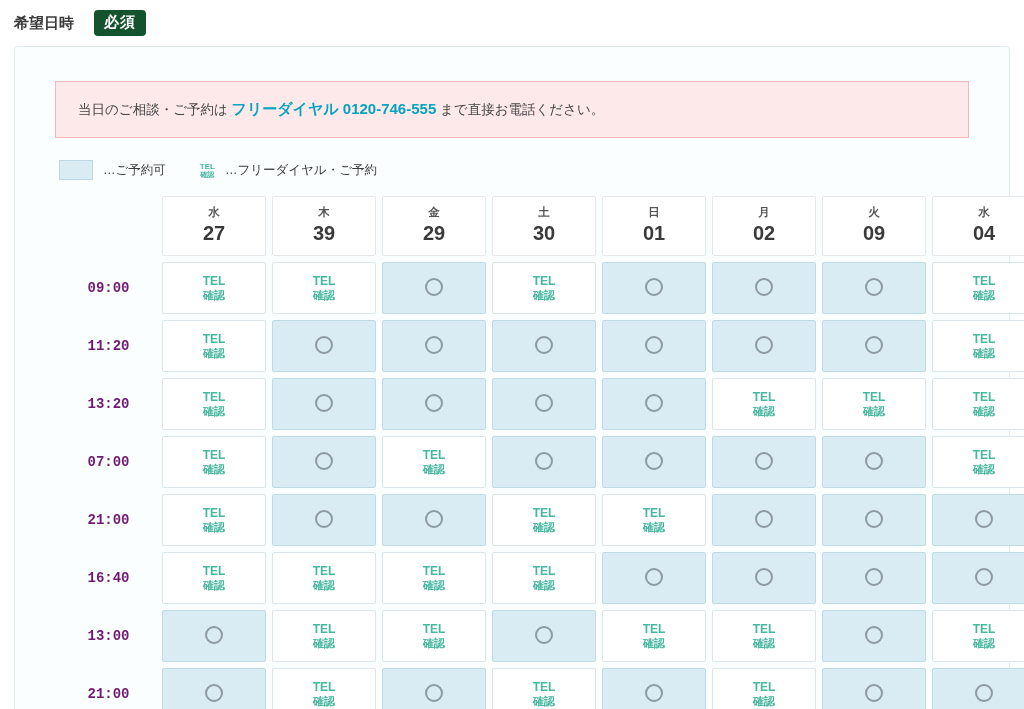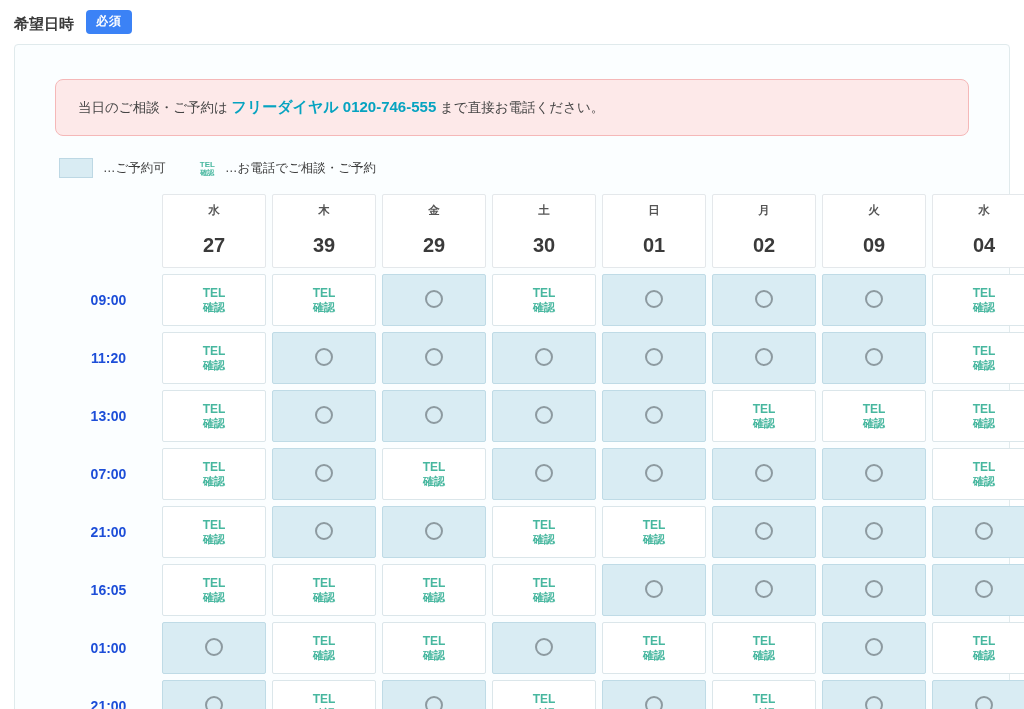--- a/index.html
+++ b/index.html
@@ -1,36 +1,36 @@
 <!DOCTYPE html>
 <html><head>
 <meta charset="utf-8">
 <style>
   html, body { margin:0; padding:0; background:#fff; font-family:"Hiragino Kaku Gothic ProN","Hiragino Sans","Yu Gothic","Meiryo",sans-serif; font-size:13px; color:#3c3c3c; }
   .page { padding:10px 14px 18px 14px; width:1024px; box-sizing:border-box; }
-  .heading-row { display:flex; align-items:flex-end; gap:12px; }
+  .heading-row { display:flex; align-items:center; gap:20px; }
   .heading { font-size:15px; font-weight:bold; color:#3a3a3a; }
-  .badge { background:#3b82f6; color:#fff; font-size:12px; font-weight:bold; padding:3px 10px 4px 10px; border-radius:4px; letter-spacing:1px; }
+  .badge { background:#14532d; color:#fff; font-size:15px; font-weight:bold; padding:3px 10px 4px 10px; border-radius:4px; letter-spacing:1px; }
   .outer { margin-top:10px; border:1px solid #e0eaec; border-radius:4px; background:#fbfeff; padding:34px 40px 26px 40px; }
-  .notice { border:1px solid #f5b8b8; background:#fde9e9; border-radius:8px; padding:18px 22px; color:#444; font-size:13.5px; }
+  .notice { border:1px solid #f5b8b8; background:#fde9e9; border-radius:0; padding:18px 22px; color:#444; font-size:13.5px; }
   .notice .tel { color:#06a3c0; font-weight:bold; font-size:15px; }
   .legend { display:flex; align-items:center; gap:10px; margin:22px 4px 10px 4px; font-size:12.5px; color:#3c3c3c; }
   .swatch { width:32px; height:18px; border:1px solid #bdd8e4; background:#d9ecf3; }
   .miniTel { display:flex; flex-direction:column; align-items:center; justify-content:center; color:#47b79f; font-weight:bold; line-height:1; }
   .miniTel .t { font-size:8px; }
   .miniTel .c { font-size:7px; }
 
   table { border-collapse:separate; border-spacing:6px 6px; width:100%; table-layout:fixed; }
   td, th { text-align:center; vertical-align:middle; }
   col.time { width:95px; }
   col.day  { width:104px; }
   th.dayHead { background:#fff; border:1px solid #e4e8eb; border-radius:2px; padding:8px 0 10px 0; }
   .dow { font-size:11.5px; color:#555; font-weight:bold; }
-  .dom { font-size:20px; font-weight:bold; color:#3a3a3a; margin-top:16px; }
-  .timeCell { font-size:14px; font-weight:bold; color:#1d4ed8; }
+  .dom { font-size:20px; font-weight:bold; color:#3a3a3a; margin-top:2px; }
+  .timeCell { font-size:14px; font-weight:bold; color:#701a75;font-family:Liberation Mono, monospace; }
   .slot { height:48px; border:1px solid #dbe6ea; border-radius:2px; background:#fff; }
   .slot.avail { background:#d9ecf3; border-color:#bfdbe6; cursor:pointer; }
   .circle { width:14px; height:14px; border:2px solid #8d9aa0; border-radius:50%; display:inline-block; }
   .tel2 { color:#47b79f; font-weight:bold; line-height:1.15; }
   .tel2 .l1 { font-size:12px; }
   .tel2 .l2 { font-size:11px; }
 </style>
 </head>
 <body>
 <div class="page">
@@ -49,21 +49,21 @@
   </div>
 
   <div class="legend">
     <span class="swatch"></span>
     <span>…ご予約可</span>
     <span style="width:14px"></span>
     <span class="miniTel">
       <span class="t">TEL</span>
       <span class="c">確認</span>
     </span>
-    <span>…お電話でご相談・ご予約</span>
+    <span>…フリーダイヤル・ご予約</span>
   </div>
 
   <table>
     <colgroup>
       <col class="time">
       <col class="day">
           <col class="day">
           <col class="day">
           <col class="day">
       <col class="day">
@@ -155,135 +155,135 @@
             <td class="slot avail"><span class="circle"></span></td>
             <td class="slot avail"><span class="circle"></span></td>
             <td class="slot">
               <div class="tel2">
                 <div class="l1">TEL</div>
                 <div class="l2">確認</div>
               </div>
             </td>
           </tr>
           <tr>
+            <td class="timeCell">13:20</td>
+            <td class="slot">
+              <div class="tel2">
+                <div class="l1">TEL</div>
+                <div class="l2">確認</div>
+              </div>
+            </td>
+            <td class="slot avail"><span class="circle"></span></td>
+            <td class="slot avail"><span class="circle"></span></td>
+            <td class="slot avail"><span class="circle"></span></td>
+            <td class="slot avail"><span class="circle"></span></td>
+            <td class="slot">
+              <div class="tel2">
+                <div class="l1">TEL</div>
+                <div class="l2">確認</div>
+              </div>
+            </td>
+            <td class="slot">
+              <div class="tel2">
+                <div class="l1">TEL</div>
+                <div class="l2">確認</div>
+              </div>
+            </td>
+            <td class="slot">
+              <div class="tel2">
+                <div class="l1">TEL</div>
+                <div class="l2">確認</div>
+              </div>
+            </td>
+          </tr>
+          <tr>
+            <td class="timeCell">07:00</td>
+            <td class="slot">
+              <div class="tel2">
+                <div class="l1">TEL</div>
+                <div class="l2">確認</div>
+              </div>
+            </td>
+            <td class="slot avail"><span class="circle"></span></td>
+            <td class="slot">
+              <div class="tel2">
+                <div class="l1">TEL</div>
+                <div class="l2">確認</div>
+              </div>
+            </td>
+            <td class="slot avail"><span class="circle"></span></td>
+            <td class="slot avail"><span class="circle"></span></td>
+            <td class="slot avail"><span class="circle"></span></td>
+            <td class="slot avail"><span class="circle"></span></td>
+            <td class="slot">
+              <div class="tel2">
+                <div class="l1">TEL</div>
+                <div class="l2">確認</div>
+              </div>
+            </td>
+          </tr>
+          <tr>
+            <td class="timeCell">21:00</td>
+            <td class="slot">
+              <div class="tel2">
+                <div class="l1">TEL</div>
+                <div class="l2">確認</div>
+              </div>
+            </td>
+            <td class="slot avail"><span class="circle"></span></td>
+            <td class="slot avail"><span class="circle"></span></td>
+            <td class="slot">
+              <div class="tel2">
+                <div class="l1">TEL</div>
+                <div class="l2">確認</div>
+              </div>
+            </td>
+            <td class="slot">
+              <div class="tel2">
+                <div class="l1">TEL</div>
+                <div class="l2">確認</div>
+              </div>
+            </td>
+            <td class="slot avail"><span class="circle"></span></td>
+            <td class="slot avail"><span class="circle"></span></td>
+            <td class="slot avail"><span class="circle"></span></td>
+          </tr>
+          <tr>
+            <td class="timeCell">16:40</td>
+            <td class="slot">
+              <div class="tel2">
+                <div class="l1">TEL</div>
+                <div class="l2">確認</div>
+              </div>
+            </td>
+            <td class="slot">
+              <div class="tel2">
+                <div class="l1">TEL</div>
+                <div class="l2">確認</div>
+              </div>
+            </td>
+            <td class="slot">
+              <div class="tel2">
+                <div class="l1">TEL</div>
+                <div class="l2">確認</div>
+              </div>
+            </td>
+            <td class="slot">
+              <div class="tel2">
+                <div class="l1">TEL</div>
+                <div class="l2">確認</div>
+              </div>
+            </td>
+            <td class="slot avail"><span class="circle"></span></td>
+            <td class="slot avail"><span class="circle"></span></td>
+            <td class="slot avail"><span class="circle"></span></td>
+            <td class="slot avail"><span class="circle"></span></td>
+          </tr>
+          <tr>
             <td class="timeCell">13:00</td>
-            <td class="slot">
-              <div class="tel2">
-                <div class="l1">TEL</div>
-                <div class="l2">確認</div>
-              </div>
-            </td>
-            <td class="slot avail"><span class="circle"></span></td>
-            <td class="slot avail"><span class="circle"></span></td>
-            <td class="slot avail"><span class="circle"></span></td>
-            <td class="slot avail"><span class="circle"></span></td>
-            <td class="slot">
-              <div class="tel2">
-                <div class="l1">TEL</div>
-                <div class="l2">確認</div>
-              </div>
-            </td>
-            <td class="slot">
-              <div class="tel2">
-                <div class="l1">TEL</div>
-                <div class="l2">確認</div>
-              </div>
-            </td>
-            <td class="slot">
-              <div class="tel2">
-                <div class="l1">TEL</div>
-                <div class="l2">確認</div>
-              </div>
-            </td>
-          </tr>
-          <tr>
-            <td class="timeCell">07:00</td>
-            <td class="slot">
-              <div class="tel2">
-                <div class="l1">TEL</div>
-                <div class="l2">確認</div>
-              </div>
-            </td>
-            <td class="slot avail"><span class="circle"></span></td>
-            <td class="slot">
-              <div class="tel2">
-                <div class="l1">TEL</div>
-                <div class="l2">確認</div>
-              </div>
-            </td>
-            <td class="slot avail"><span class="circle"></span></td>
-            <td class="slot avail"><span class="circle"></span></td>
-            <td class="slot avail"><span class="circle"></span></td>
-            <td class="slot avail"><span class="circle"></span></td>
-            <td class="slot">
-              <div class="tel2">
-                <div class="l1">TEL</div>
-                <div class="l2">確認</div>
-              </div>
-            </td>
-          </tr>
-          <tr>
-            <td class="timeCell">21:00</td>
-            <td class="slot">
-              <div class="tel2">
-                <div class="l1">TEL</div>
-                <div class="l2">確認</div>
-              </div>
-            </td>
-            <td class="slot avail"><span class="circle"></span></td>
-            <td class="slot avail"><span class="circle"></span></td>
-            <td class="slot">
-              <div class="tel2">
-                <div class="l1">TEL</div>
-                <div class="l2">確認</div>
-              </div>
-            </td>
-            <td class="slot">
-              <div class="tel2">
-                <div class="l1">TEL</div>
-                <div class="l2">確認</div>
-              </div>
-            </td>
-            <td class="slot avail"><span class="circle"></span></td>
-            <td class="slot avail"><span class="circle"></span></td>
-            <td class="slot avail"><span class="circle"></span></td>
-          </tr>
-          <tr>
-            <td class="timeCell">16:05</td>
-            <td class="slot">
-              <div class="tel2">
-                <div class="l1">TEL</div>
-                <div class="l2">確認</div>
-              </div>
-            </td>
-            <td class="slot">
-              <div class="tel2">
-                <div class="l1">TEL</div>
-                <div class="l2">確認</div>
-              </div>
-            </td>
-            <td class="slot">
-              <div class="tel2">
-                <div class="l1">TEL</div>
-                <div class="l2">確認</div>
-              </div>
-            </td>
-            <td class="slot">
-              <div class="tel2">
-                <div class="l1">TEL</div>
-                <div class="l2">確認</div>
-              </div>
-            </td>
-            <td class="slot avail"><span class="circle"></span></td>
-            <td class="slot avail"><span class="circle"></span></td>
-            <td class="slot avail"><span class="circle"></span></td>
-            <td class="slot avail"><span class="circle"></span></td>
-          </tr>
-          <tr>
-            <td class="timeCell">01:00</td>
             <td class="slot avail"><span class="circle"></span></td>
             <td class="slot">
               <div class="tel2">
                 <div class="l1">TEL</div>
                 <div class="l2">確認</div>
               </div>
             </td>
             <td class="slot">
               <div class="tel2">
                 <div class="l1">TEL</div>

